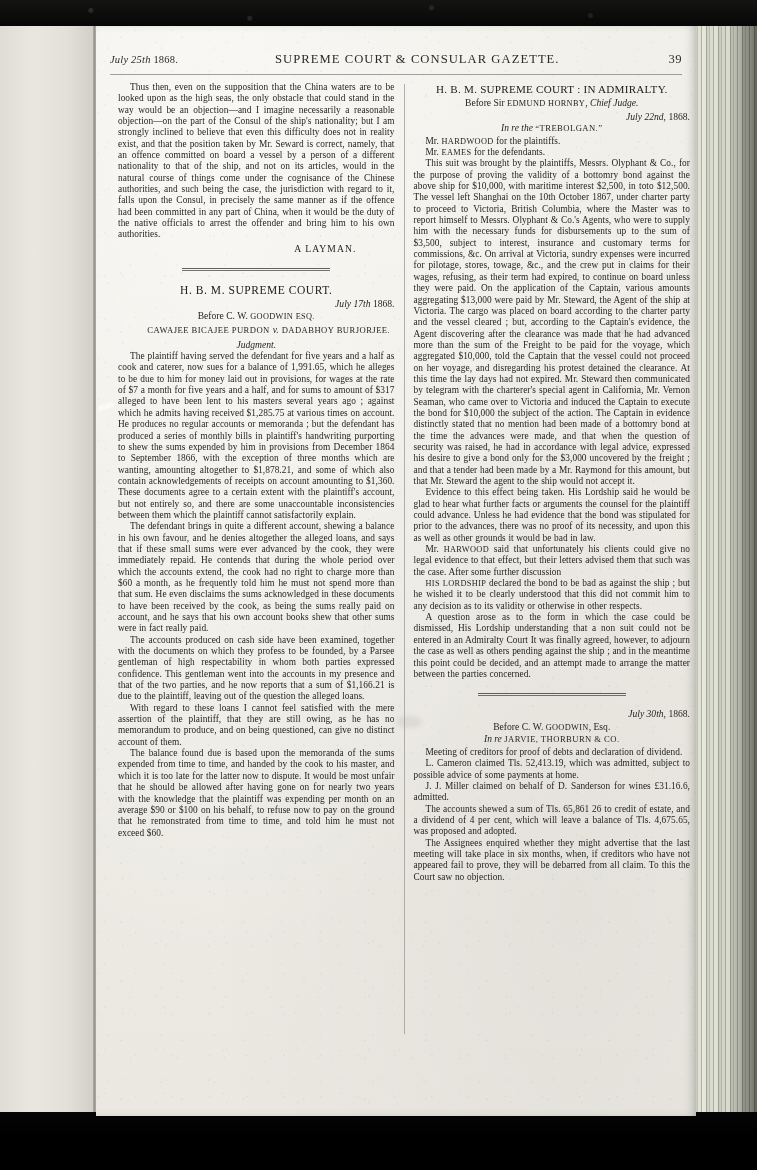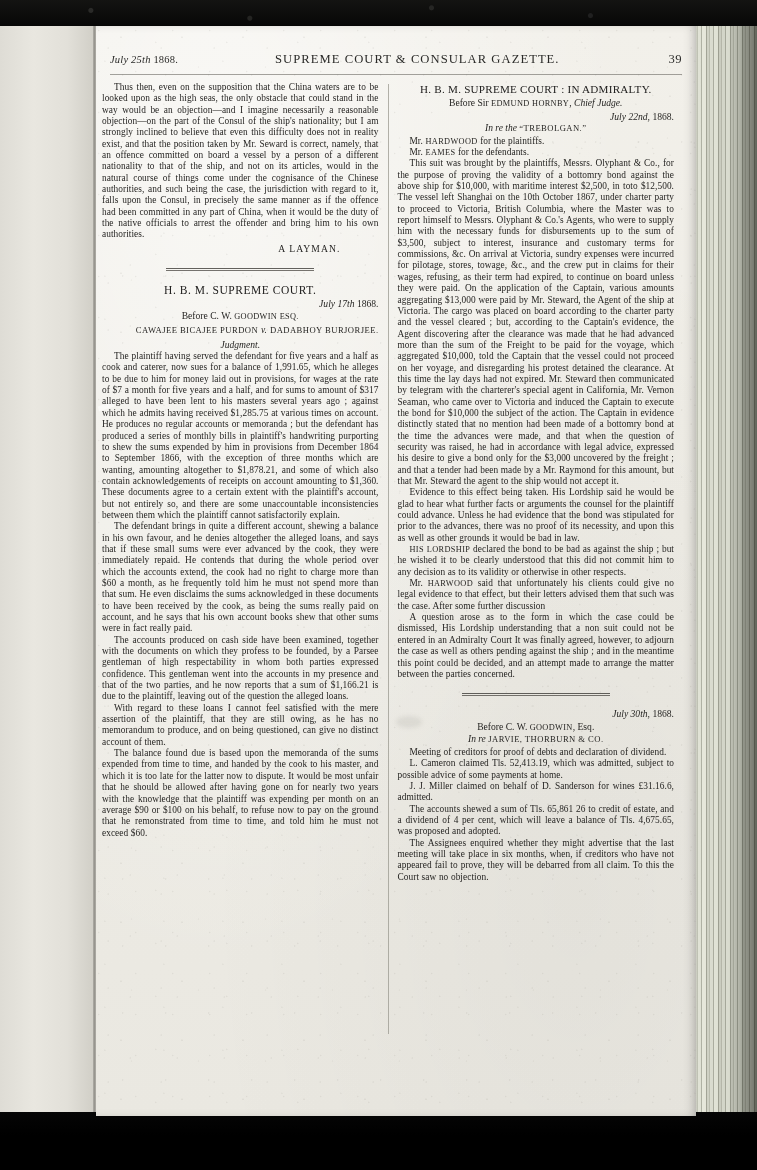--- a/index.html
+++ b/index.html
@@ -150,21 +150,21 @@
     position: absolute;
     left: 14px; top: 48px;
     width: 572px; height: 2px;
     background: linear-gradient(180deg, #6e6c66 0 1px, rgba(255,255,255,0) 1px 2px);
     opacity: .62;
   }
 
   
   .columns {
     position: absolute;
-    left: 6px; top: 56px;
+    left: 22px; top: 56px;
     width: 572px; height: 1018px;
     display: flex;
     gap: 0;
   }
   .col {
     width: 278px;
     position: relative;
   }
   .col-left { padding-right: 9px; }
   .col-right { padding-left: 9px; }
@@ -246,21 +246,21 @@
     font-family: Liberation Serif, serif;
   }
   .case-line {
     margin: 1px 0 1px 0;
     text-align: center;
     font-size: 9.5px;
     line-height: 11.6px;
     color: #262523;
   }
   .case-line.left-case {
-    text-align: right;
+    text-align: center;
     text-indent: 0;
     margin-top: 2px;
     margin-left: 25px;
   }
   .judgment-label {
     margin: 2px 0 1px 0;
     text-align: center;
     font-size: 9.6px;
     font-style: italic;
     line-height: 11.6px;
@@ -351,23 +351,23 @@
           <div class="before-line"><span>Before Sir </span><span class="sc">Edmund Hornby</span><span>, </span><span class="ital">Chief Judge.</span></div>
           <div class="court-date"><span>July 22nd</span><span class="plain">, 1868.</span></div>
           <div class="case-line"><span class="ital">In re the</span>&nbsp;<span class="scb">“Trebolgan.”</span></div>
 
           <p class="noindent" style="text-indent:12px;"><span>Mr. </span><span class="sc">Hardwood</span><span> for the plaintiffs.</span></p>
           <p class="noindent" style="text-indent:12px;"><span>Mr. </span><span class="sc">Eames</span><span> for the defendants.</span></p>
 
           <p>This suit was brought by the plaintiffs, Messrs. Olyphant &amp; Co., for the purpose of proving the validity of a bottomry bond against the above ship for $10,000, with maritime interest $2,500, in toto $12,500. The vessel left Shanghai on the 10th October 1867, under charter party to proceed to Victoria, British Columbia, where the Master was to report himself to Messrs. Olyphant &amp; Co.'s Agents, who were to supply him with the necessary funds for disbursements up to the sum of $3,500, subject to interest, insurance and customary terms for commissions, &amp;c. On arrival at Victoria, sundry expenses were incurred for pilotage, stores, towage, &amp;c., and the crew put in claims for their wages, refusing, as their term had expired, to continue on board unless they were paid. On the application of the Captain, various amounts aggregating $13,000 were paid by Mr. Steward, the Agent of the ship at Victoria. The cargo was placed on board according to the charter party and the vessel cleared ; but, according to the Captain's evidence, the Agent discovering after the clearance was made that he had advanced more than the sum of the Freight to be paid for the voyage, which aggregated $10,000, told the Captain that the vessel could not proceed on her voyage, and disregarding his protest detained the clearance. At this time the lay days had not expired. Mr. Steward then communicated by telegram with the charterer's special agent in California, Mr. Vernon Seaman, who came over to Victoria and induced the Captain to execute the bond for $10,000 the subject of the action. The Captain in evidence distinctly stated that no mention had been made of a bottomry bond at the time the advances were made, and that when the question of security was raised, he had in accordance with legal advice, expressed his desire to give a bond only for the $3,000 uncovered by the freight ; and that a tender had been made by a Mr. Raymond for this amount, but that Mr. Steward the agent to the ship would not accept it.</p>
           <p>Evidence to this effect being taken. His Lordship said he would be glad to hear what further facts or arguments the counsel for the plaintiff could advance. Unless he had evidence that the bond was stipulated for prior to the advances, there was no proof of its necessity, and upon this as well as other grounds it would be bad in law.</p>
 
+          <p><span>Mr. </span><span class="sc">Harwood</span><span> said that unfortunately his clients could give no legal evidence to that effect, but their letters advised them that such was the case. After some further discussion</span></p>
+
           <p><span class="sc">His Lordship</span><span> declared the bond to be bad as against the ship ; but he wished it to be clearly understood that this did not commit him to any decision as to its validity or otherwise in other respects.</span></p>
-
-          <p><span>Mr. </span><span class="sc">Harwood</span><span> said that unfortunately his clients could give no legal evidence to that effect, but their letters advised them that such was the case. After some further discussion</span></p>
 
           <p>A question arose as to the form in which the case could be dismissed, His Lordship understanding that a non suit could not be entered in an Admiralty Court It was finally agreed, however, to adjourn the case as well as others pending against the ship ; and in the meantime this point could be decided, and an attempt made to arrange the matter between the parties concerned.</p>
 
           <div class="section-rule"></div>
 
           <div class="court-date"><span>July 30th</span><span class="plain">, 1868.</span></div>
           <div class="before-line"><span>Before C. W. </span><span class="sc">Goodwin</span><span>, Esq.</span></div>
           <div class="case-line"><span class="ital">In re</span>&nbsp;<span class="scb">Jarvie, Thorburn &amp; Co.</span></div>
 
           <p>Meeting of creditors for proof of debts and declaration of dividend.</p>

